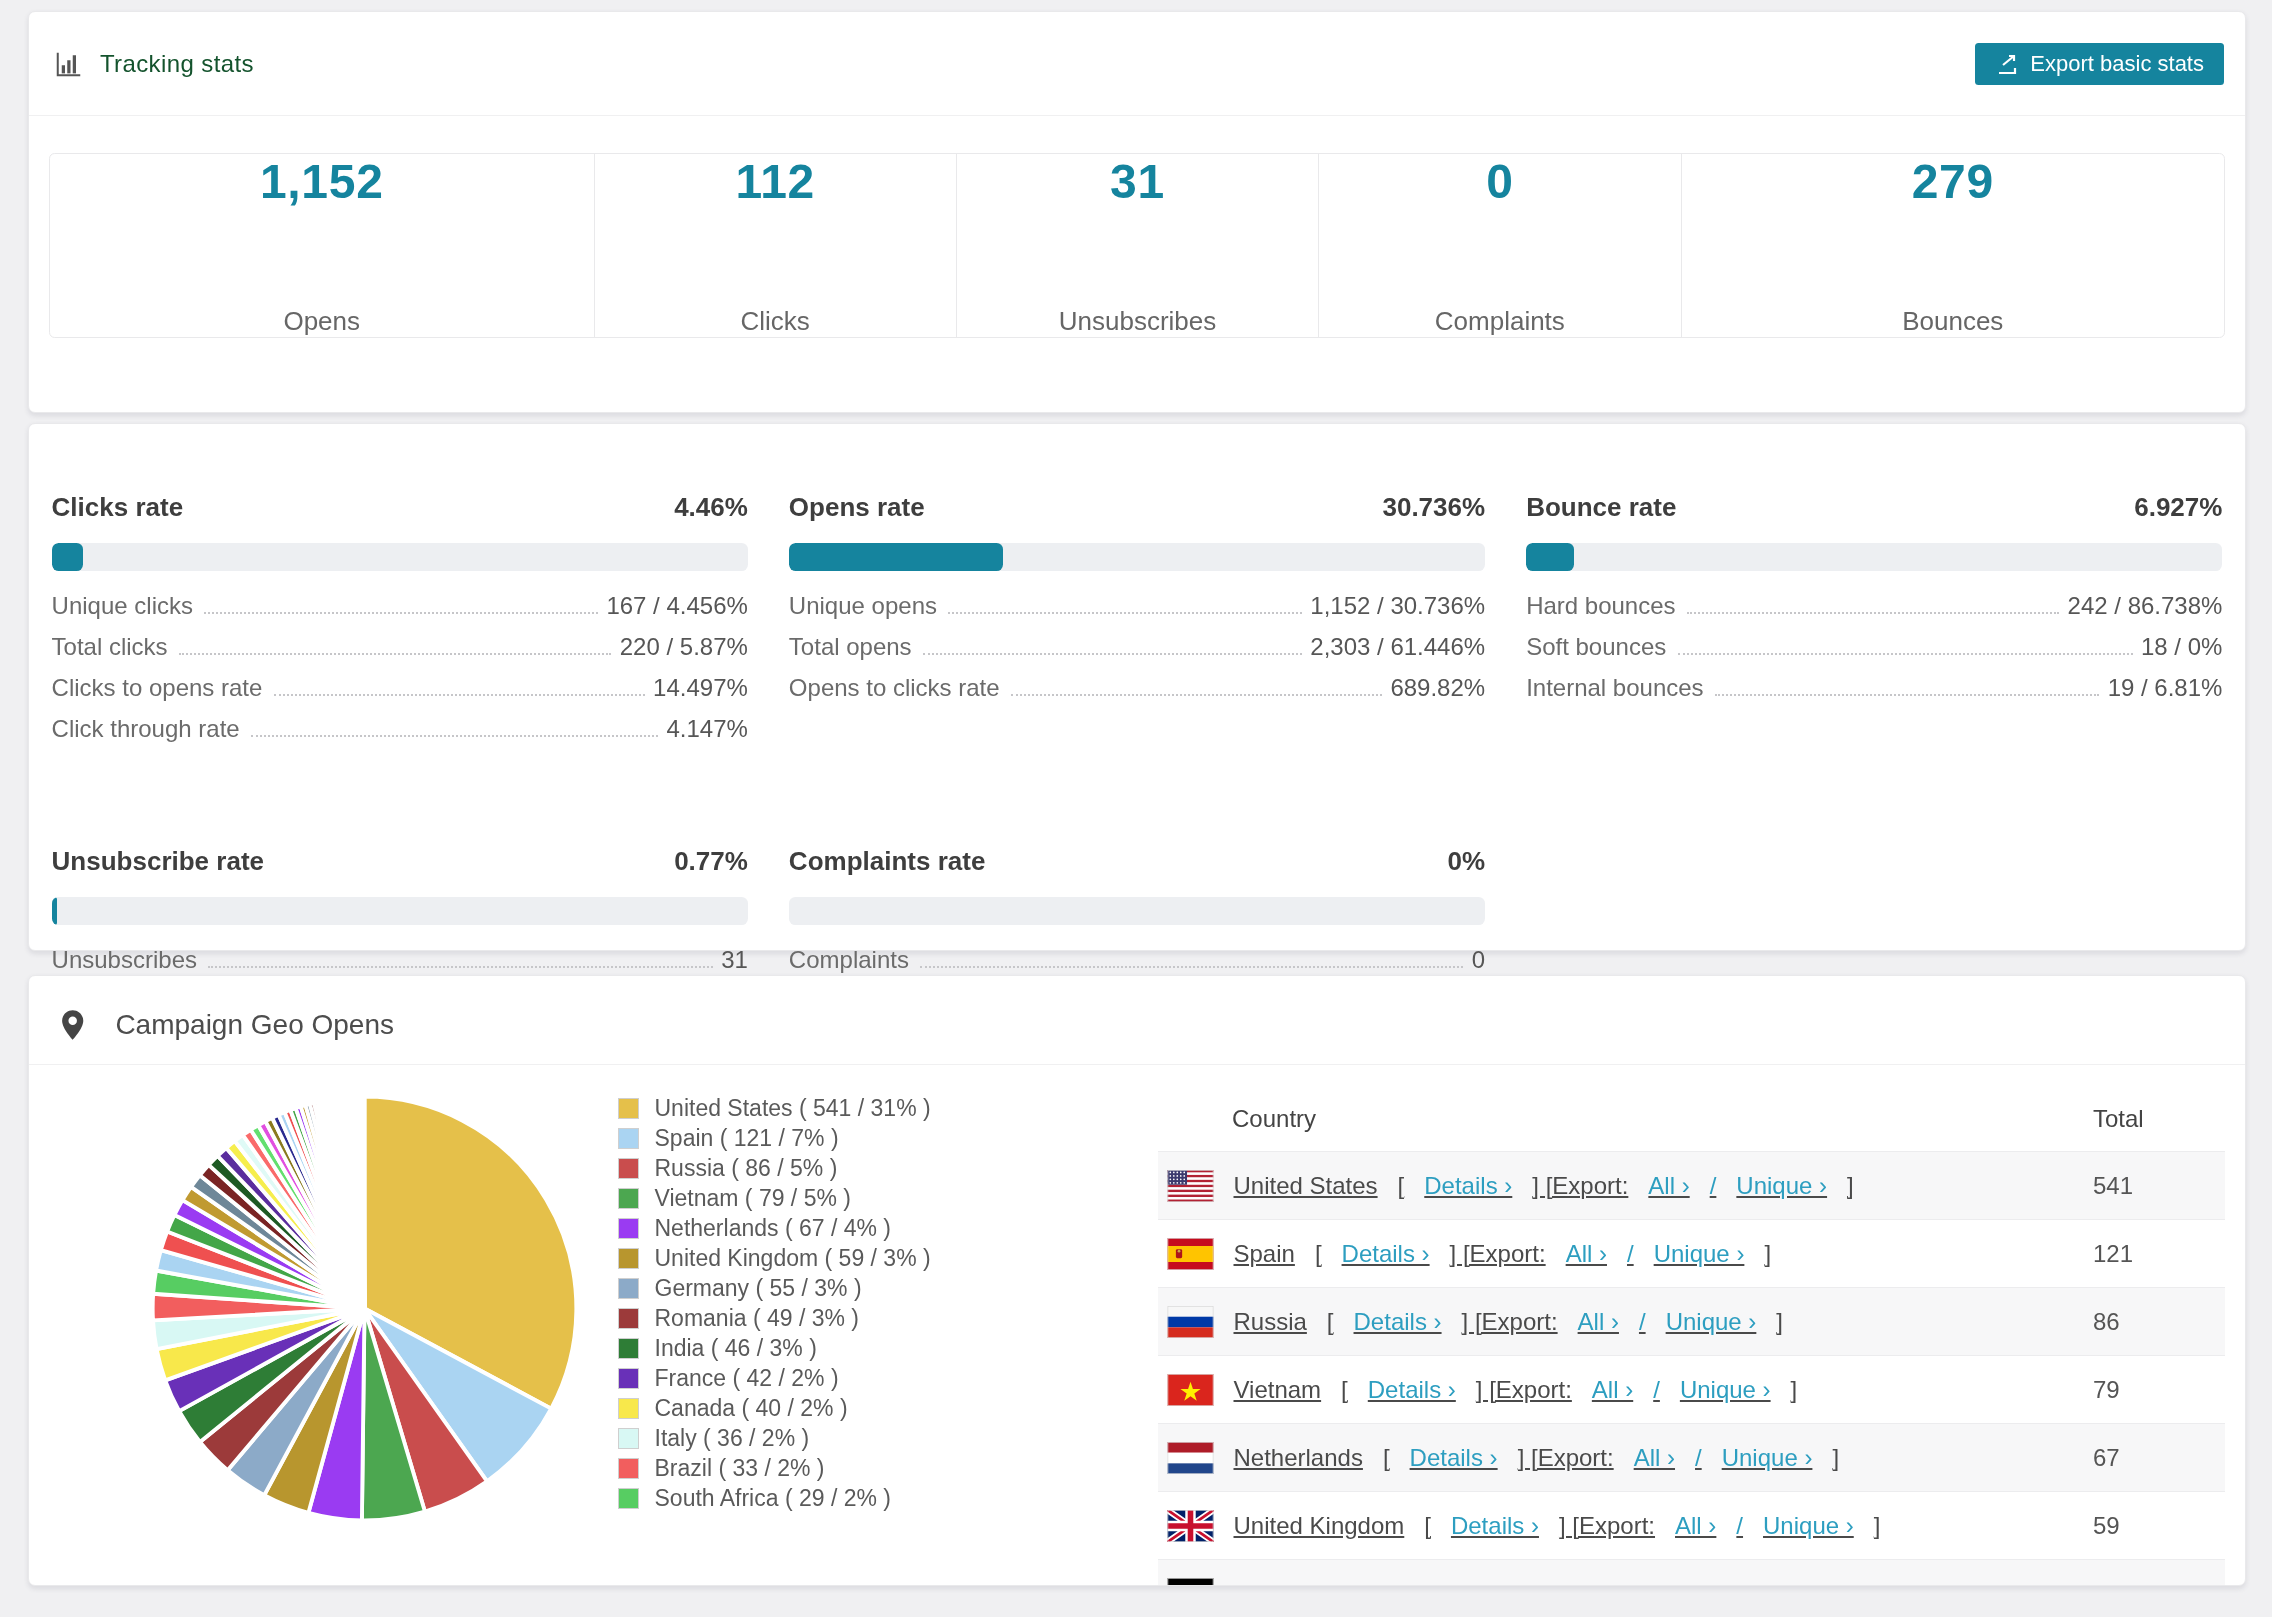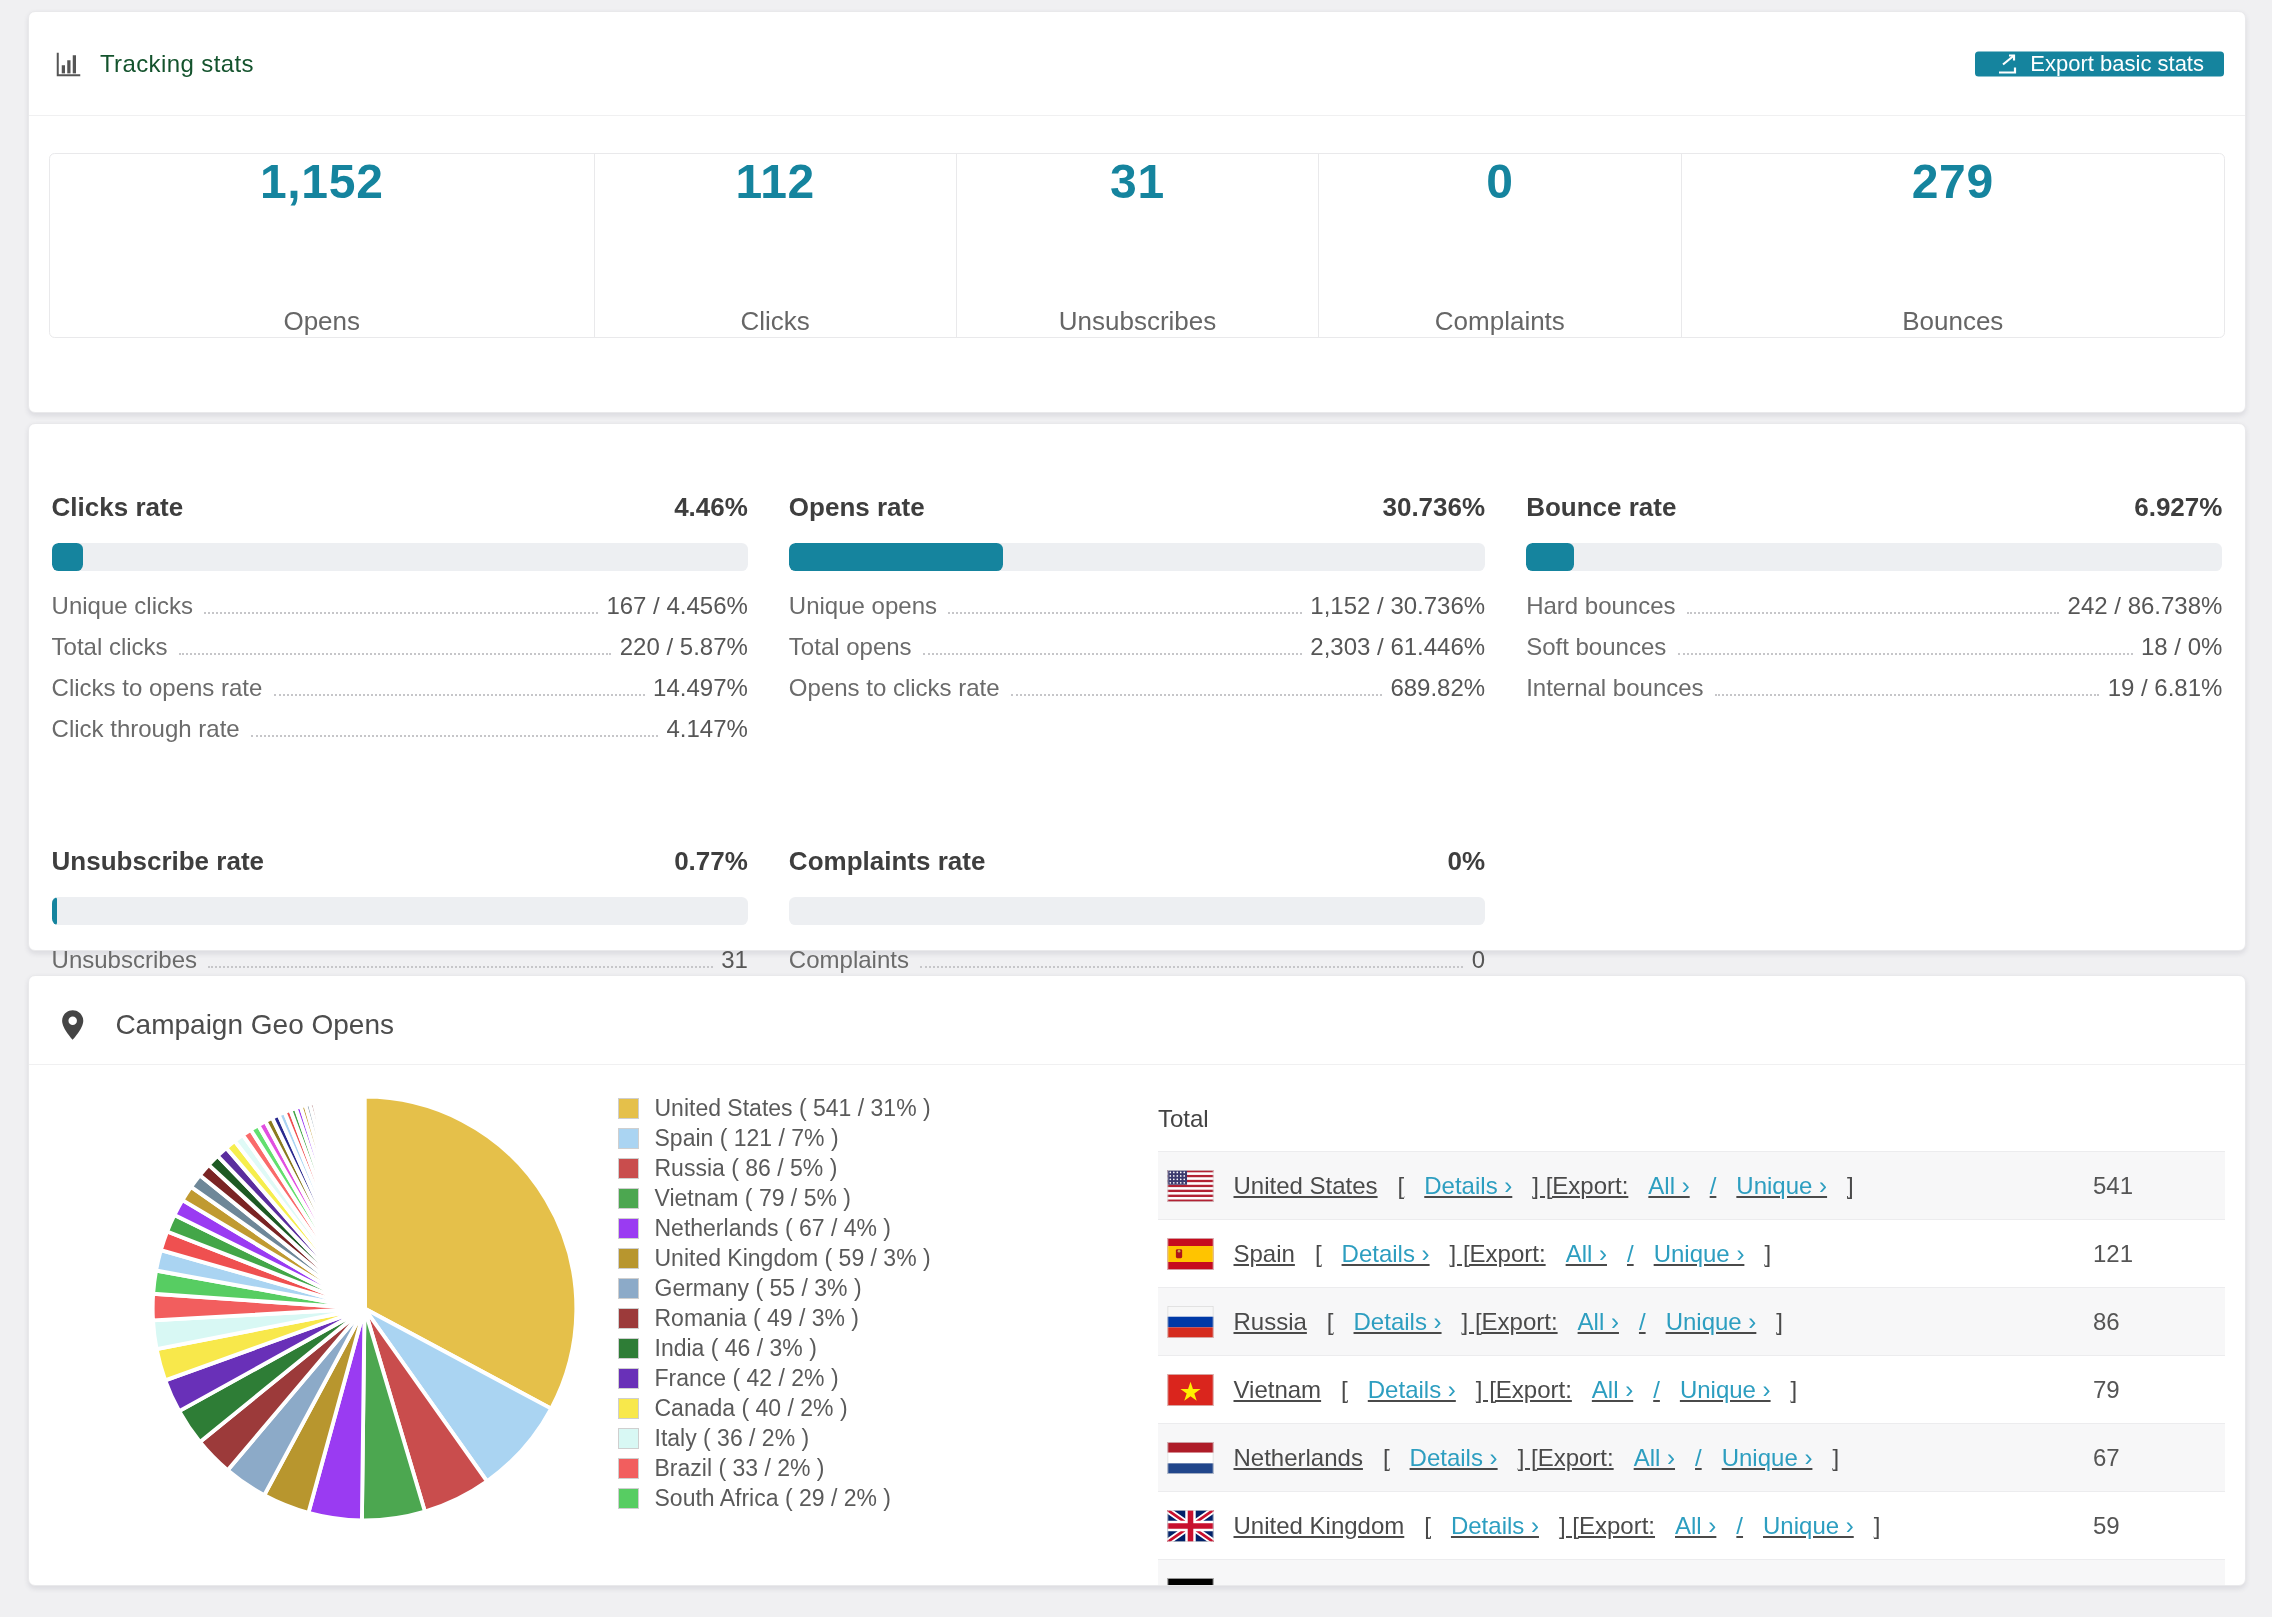--- a/index.html
+++ b/index.html
@@ -23,21 +23,21 @@
   .card-header {
     height:104px; display:flex; align-items:center; gap:15.5px;
     padding:0 25.4px; border-bottom:1.4px solid #f0f0f1; position:relative;
   }
   .card-header h1, .card-header h2 { font-size:24px; font-weight:400; color:#14532d; letter-spacing:0.4px; }
   .hdr-icon { width:30px; height:30px; flex:none; display:flex; align-items:center; }
   .hdr-icon svg { width:100%; height:100%; }
 
   .export-btn {
     position:absolute; right:21px; top:50%; transform:translateY(-50%);
-    height:25px; padding:0 20px; display:flex; align-items:center; gap:11.3px;
+    height:42px; padding:0 20px; display:flex; align-items:center; gap:11.3px;
     background:#15849e; color:#fff; border:none; border-radius:3.5px;
     font-size:22px; font-family:inherit; cursor:pointer;
   }
   .export-btn svg { width:24px; height:24px; }
 
   .stats-row {
     position:absolute; left:20px; right:20px; top:141px; height:185px;
     border:1.4px solid #e9e9eb; border-radius:5.6px;
     display:grid; grid-template-columns:1.5fr 1fr 1fr 1fr 1.5fr;
   }
@@ -378,20 +378,21 @@
         <span class="legend-swatch" style="background: rgb(242, 94, 94);"></span>
         <span>Brazil ( 33 / 2% )</span>
       </div>
       <div class="legend-item">
         <span class="legend-swatch" style="background: rgb(87, 205, 98);"></span>
         <span>South Africa ( 29 / 2% )</span>
       </div>
     </div>
   <div id="geo-table">
       <div class="g-header">
+        <div class="col-country">Country</div>
         <div class="col-total">Total</div>
       </div>
       <div class="g-row alt">
         <div class="g-country">
           <svg class="flag" viewBox="0 0 66 46">
             <rect y="0.00" width="66" height="3.84" fill="#b22234"></rect>
             <rect y="3.54" width="66" height="3.84" fill="#ffffff"></rect>
             <rect y="7.08" width="66" height="3.84" fill="#b22234"></rect>
             <rect y="10.62" width="66" height="3.84" fill="#ffffff"></rect>
             <rect y="14.15" width="66" height="3.84" fill="#b22234"></rect>

